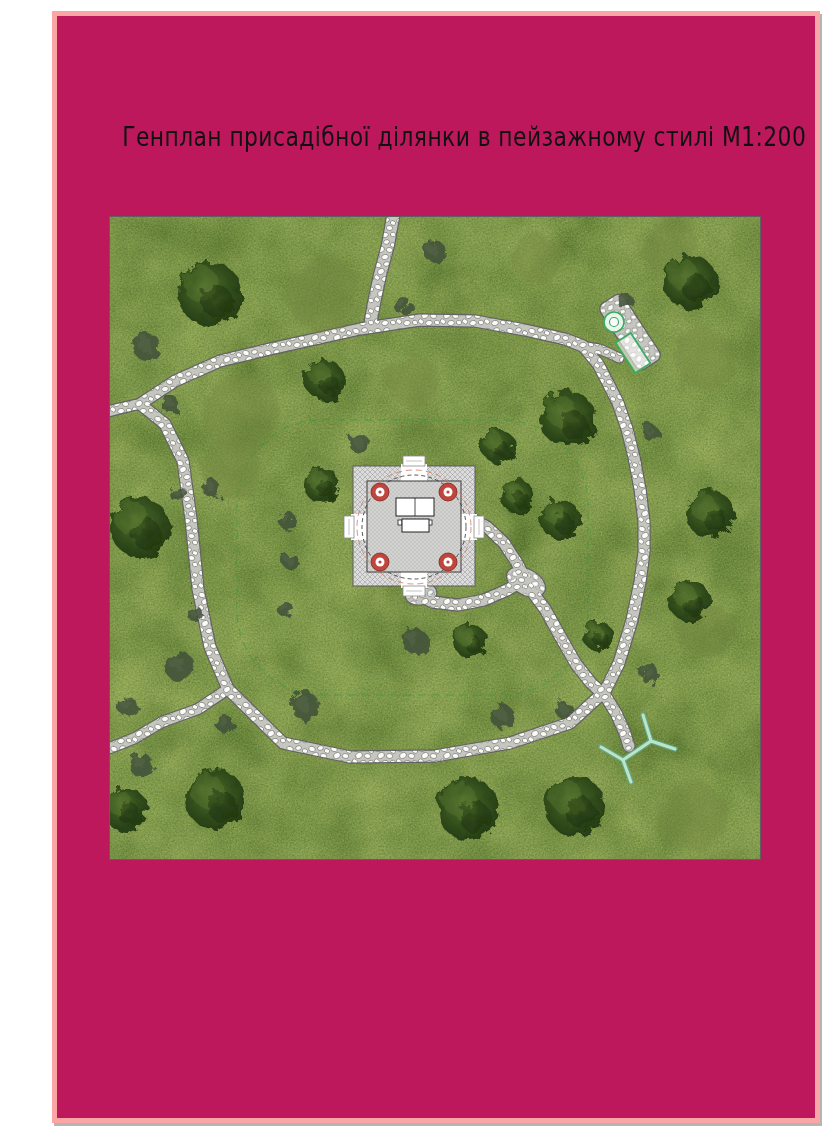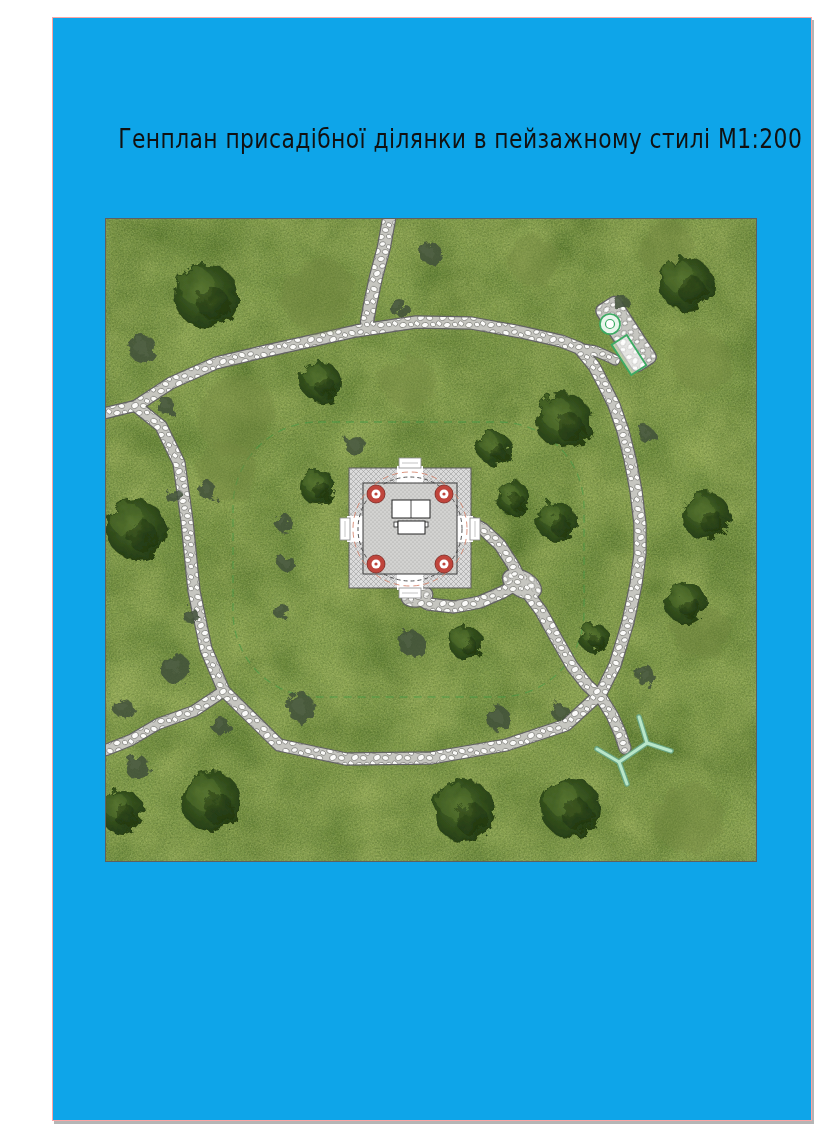--- a/index.html
+++ b/index.html
@@ -1,19 +1,19 @@
 <!DOCTYPE html>
 <html><head>
 <meta charset="utf-8">
 <style>
   html,body{margin:0;padding:0;background:#ffffff;}
   body{width:828px;height:1139px;position:relative;overflow:hidden;
        font-family:"DejaVu Sans","Liberation Sans",sans-serif;}
-  .sheet{position:absolute;left:52px;top:17px;width:758px;height:1102px;
-         background:#0ea5e9;border:1px solid #fca5a5;box-shadow:2px 3px 0 #b5b5b5;}
+  .sheet{position:absolute;left:52px;top:11px;width:758px;height:1102px;
+         background:#be185d;border:5px solid #fca5a5;box-shadow:2px 3px 0 #b5b5b5;}
   .title{position:absolute;top:104px;left:0;right:0;text-align:center;
          font-size:26px;line-height:34px;color:#111;white-space:nowrap;}
   .title span{display:inline-block;transform:scaleX(0.84);transform-origin:center;
               letter-spacing:0.5px;font-weight:400;}
   .figure{position:absolute;left:52px;top:200px;width:650px;height:642px;
           border:1px solid #5f5f5f;}
   .figure svg{display:block;}
 </style>
 </head>
 <body>

